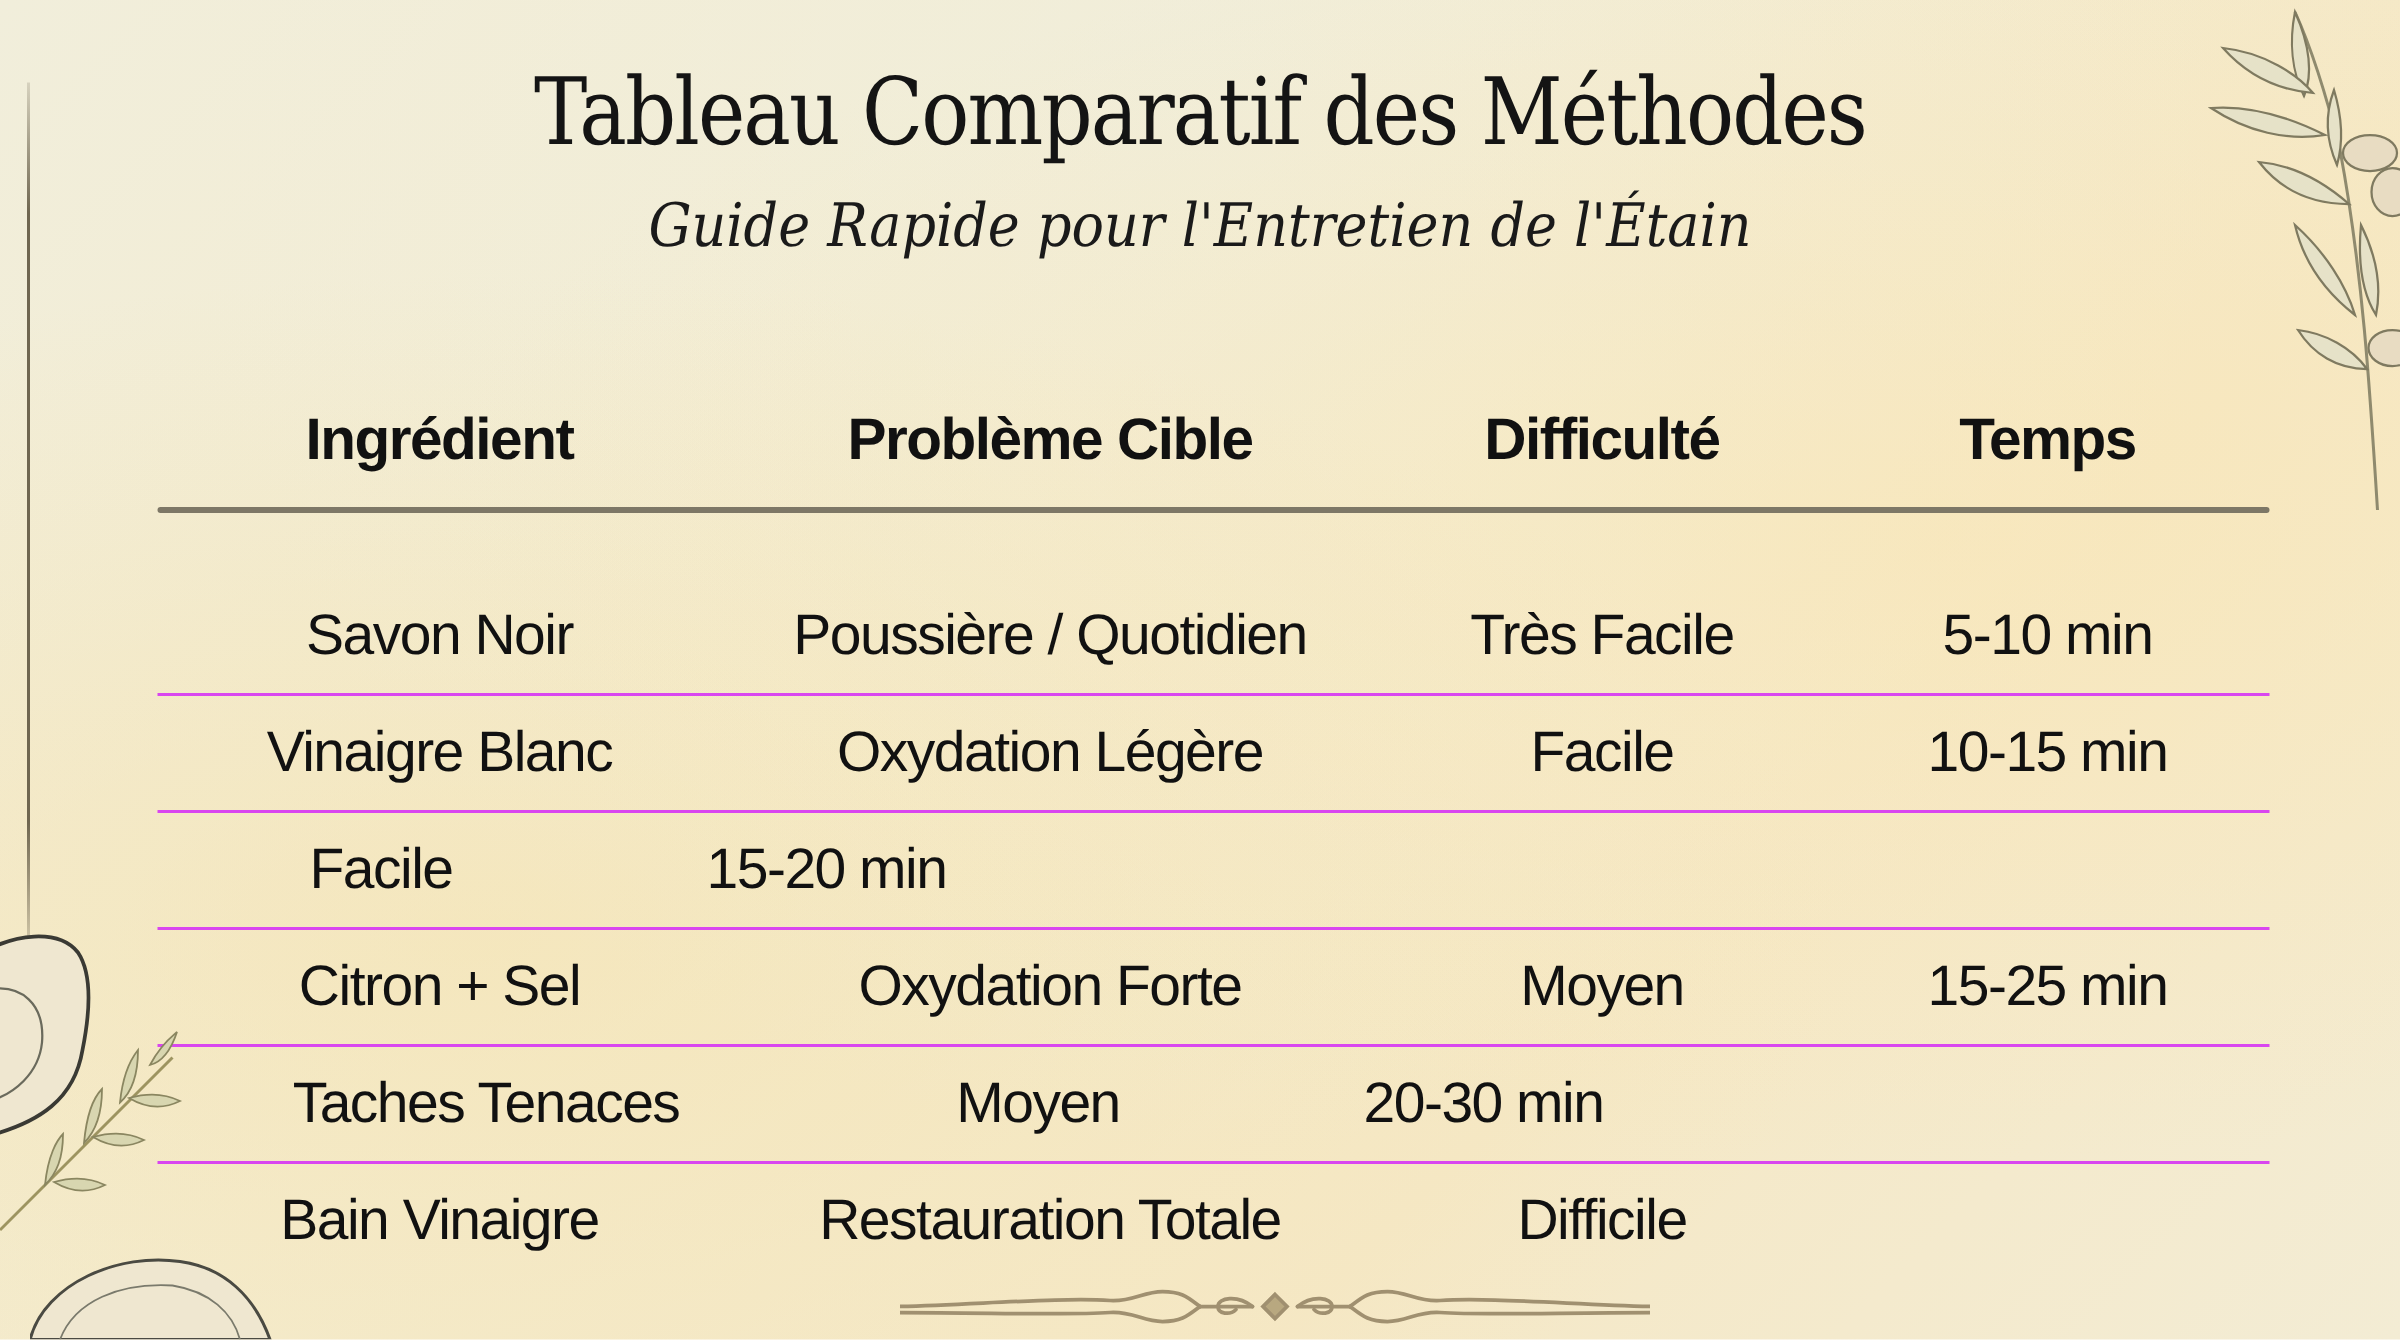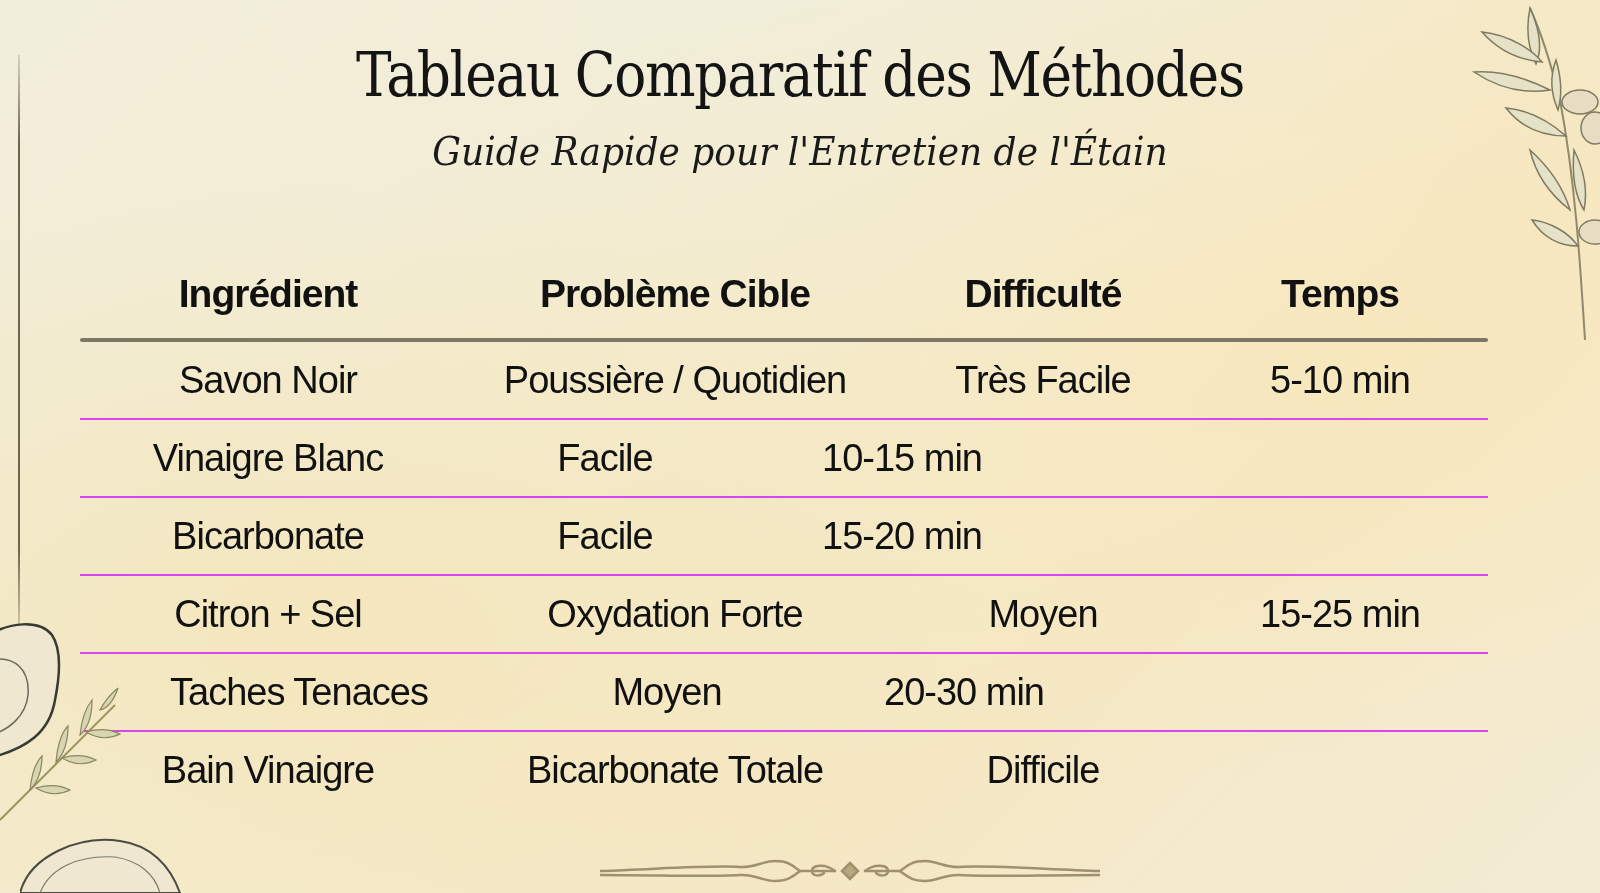--- a/index.html
+++ b/index.html
@@ -23,27 +23,27 @@
       font-size: 62px; letter-spacing: -1.5px; color: #141414;
       transform: scaleX(0.86); transform-origin: center;
     }
     .subtitle {
       position: absolute; left: 0; right: 0; top: 128px; text-align: center;
       font-family: "DejaVu Serif", "Liberation Serif", serif;
       font-style: italic; font-size: 40px; color: #1a1a1a;
       transform: scaleX(0.9); transform-origin: center;
     }
     .table {
-      position: absolute; left: 80px; top: 250px; width: 1408px;
+      position: absolute; left: 105px; top: 250px; width: 1408px;
     }
     .row { display: flex; align-items: center; }
     .head-row { height: 88px; }
     .data-row { height: 76px; border-top: 2px solid #d946ef; }
     .head-rule { height: 4px; background: #7d7766; border-radius: 2px; }
-    .data-row.first { border-top: none; }
+    .data-row.first { border-top: none; margin-top: 44px; }
     .cell { text-align: center; white-space: nowrap; }
     .c1 { width: 376px; }
     .c2 { width: 438px; }
     .c3 { width: 298px; }
     .c4 { width: 296px; }
     .head-row .cell { font-weight: bold; font-size: 39px; letter-spacing: -1px; }
     .data-row .cell { font-size: 38px; letter-spacing: -1px; }
     .ornament { position: absolute; left: 600px; top: 855px; }
     .sprig-right { position: absolute; right: 0; top: 0; }
     .deco-left { position: absolute; left: 0; top: 600px; }
@@ -67,42 +67,42 @@
   <div class="head-rule"></div>
 
   <div class="row data-row first">
     <div class="cell c1">Savon Noir</div>
     <div class="cell c2">Poussière / Quotidien</div>
     <div class="cell c3">Très Facile</div>
     <div class="cell c4">5-10 min</div>
   </div>
   <div class="row data-row">
     <div class="cell c1">Vinaigre Blanc</div>
+    <div class="cell c2">Oxydation Légère</div>
     <div class="cell c3">Facile</div>
     <div class="cell c4">10-15 min</div>
   </div>
   <div class="row data-row">
-    <div class="cell c1">Bicarbonate</div>
     <div class="cell c3">Facile</div>
     <div class="cell c4">15-20 min</div>
   </div>
   <div class="row data-row">
     <div class="cell c1">Citron + Sel</div>
     <div class="cell c2">Oxydation Forte</div>
     <div class="cell c3">Moyen</div>
     <div class="cell c4">15-25 min</div>
   </div>
   <div class="row data-row">
     <div class="cell c2">Taches Tenaces</div>
     <div class="cell c3">Moyen</div>
     <div class="cell c4">20-30 min</div>
   </div>
   <div class="row data-row">
     <div class="cell c1">Bain Vinaigre</div>
-    <div class="cell c2">Bicarbonate Totale</div>
+    <div class="cell c2">Restauration Totale</div>
     <div class="cell c3">Difficile</div>
   </div>
 </div>
 
 <svg class="sprig-right" width="130" height="340" viewBox="0 0 130 340">
   <g fill="none" stroke="#8f8a6e" stroke-width="2">
     <path d="M115 340 C110 260 105 180 90 100 C80 60 70 30 60 8"></path>
     <g fill="#e6e2c8" stroke="#7f7a60" stroke-width="1.5">
       <path d="M60 8 C70 30 72 50 66 64 C58 48 56 28 60 8Z"></path>
       <path d="M12 32 C40 35 62 50 72 62 C48 60 28 50 12 32Z"></path>

